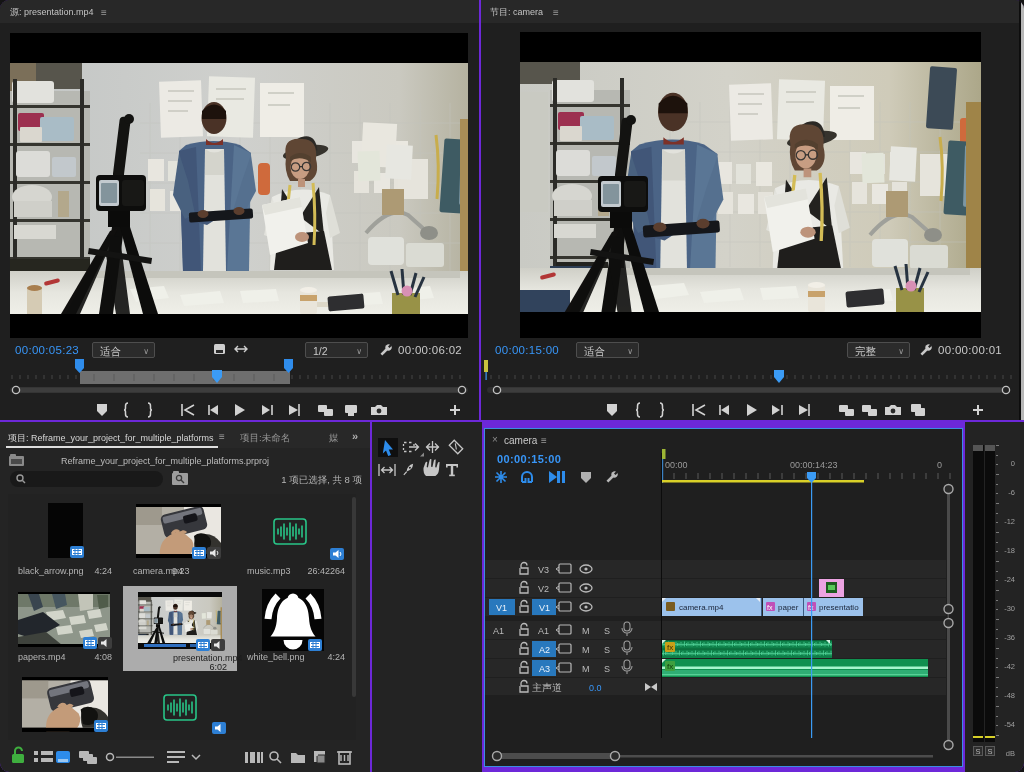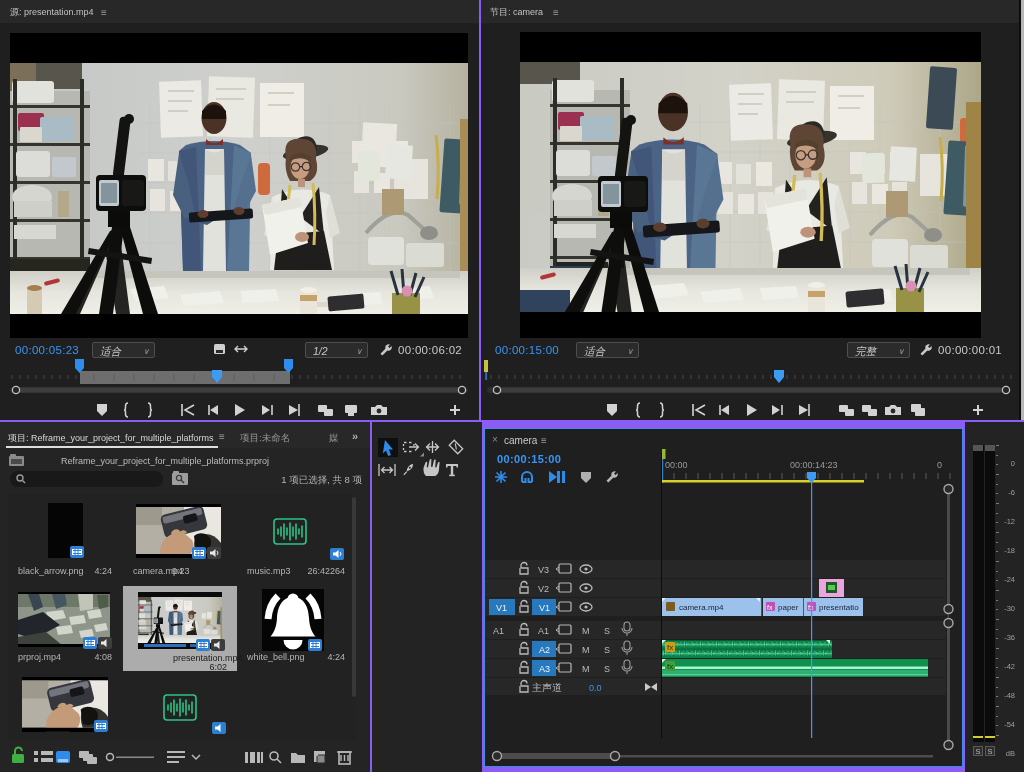--- a/index.html
+++ b/index.html
@@ -1,24 +1,24 @@
 <!DOCTYPE html>
 <html><head>
 <meta charset="utf-8">
 <style>
   html,body{margin:0;padding:0;background:#141414;}
-  #app{position:relative;width:1024px;height:772px;background:#8b5cf6;overflow:hidden;
-       font-family:"Liberation Sans",sans-serif;}
+  #app{position:relative;width:1024px;height:772px;background:#6d28d9;overflow:hidden;
+       font-family:"Liberation Sans",sans-serif;border-radius:9px;}
   .abs{position:absolute;}
   .panel{position:absolute;background:#1f1f1f;}
   .tabtxt{color:#c3c3c3;font-size:9px;white-space:nowrap;}
   .tc-blue{color:#3896f8;font-size:11.5px;letter-spacing:0.3px;}
   .tc-grey{color:#c9c9c9;font-size:11.5px;letter-spacing:0.3px;text-align:center;}
   .dd{position:absolute;height:16px;background:#2b2b2b;border-radius:2px;border:1px solid #4e4e4e;
-      color:#c9c9c9;font-size:10.5px;line-height:16px;padding-left:7px;box-sizing:border-box;font-style:italic;}
+      color:#c9c9c9;font-size:10.5px;line-height:16px;padding-left:7px;box-sizing:border-box;}
   .dd .ar{position:absolute;right:5px;top:1px;color:#9a9a9a;font-size:8px;}
   svg{display:block;}
   .lbl{position:absolute;color:#b4b4b4;font-size:9px;white-space:nowrap;}
 </style>
 </head>
 <body>
 <div id="app">
 
   <svg width="0" height="0" style="position:absolute">
   <defs>
@@ -580,21 +580,21 @@
         <rect width="14" height="12" rx="2" fill="#2d7fd4"></rect>
         <path d="M3,4.5 h2.5 l3,-2.5 v8 l-3,-2.5 h-2.5 Z" fill="#fff"></path>
       </svg>
 
     <div class="lbl" style="left:18px;top:144px;">black_arrow.png</div>
     <div class="lbl" style="left:60px;top:144px;width:52px;text-align:right;">4:24</div>
     <div class="lbl" style="left:133px;top:144px;">camera.mp4</div>
     <div class="lbl" style="left:172px;top:144px;width:56px;">9:23</div>
     <div class="lbl" style="left:247px;top:144px;">music.mp3</div>
     <div class="lbl" style="left:293px;top:144px;width:52px;text-align:right;">26:42264</div>
-    <div class="lbl" style="left:18px;top:230px;">prproj.mp4</div>
+    <div class="lbl" style="left:18px;top:230px;">papers.mp4</div>
     <div class="lbl" style="left:60px;top:230px;width:52px;text-align:right;">4:08</div>
     <div class="lbl" style="left:133px;top:231px;color:#1c1c1c;padding-left:40px;">presentation.mp4</div>
     <div class="lbl" style="left:175px;top:231px;width:52px;text-align:right;color:#1c1c1c;margin-top:9px;">6:02</div>
     <div class="lbl" style="left:247px;top:230px;">white_bell.png</div>
     <div class="lbl" style="left:293px;top:230px;width:52px;text-align:right;">4:24</div>
 
     <svg class="abs" style="left:0;top:324px;" width="370" height="24" viewBox="0 0 370 24">
       <g>
         <rect x="12" y="8" width="12" height="9" rx="1.5" fill="#3faf3f"></rect>
         <path d="M15,8 v-3 a3.5,3.5 0 0 1 7,0" stroke="#3faf3f" stroke-width="2" fill="none"></path>

